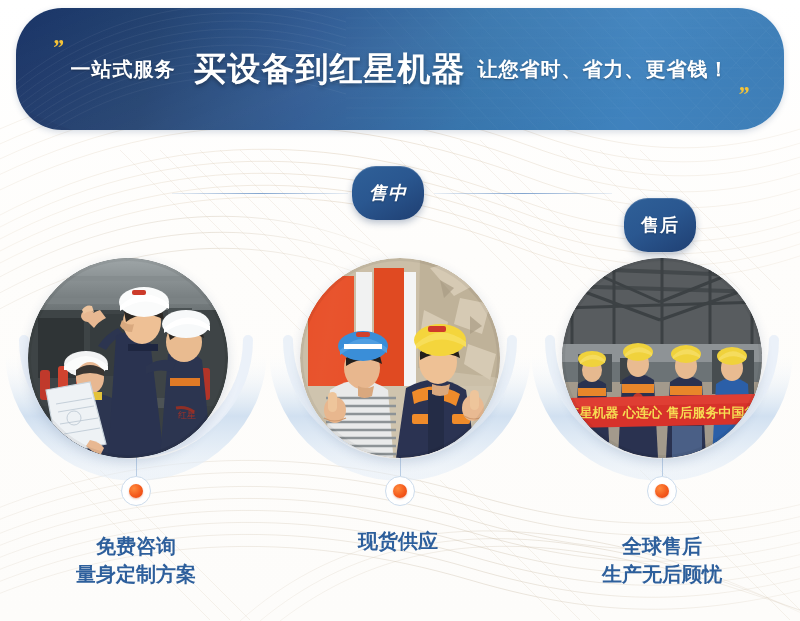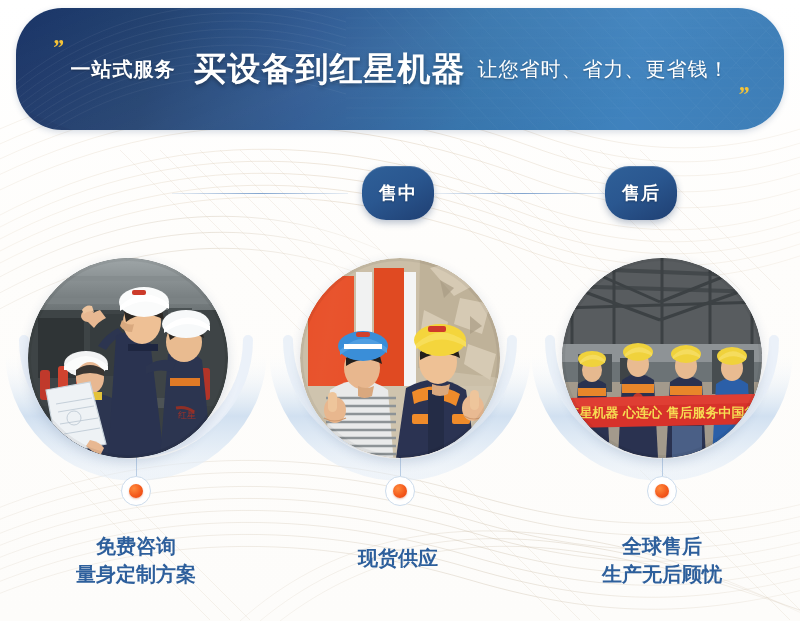--- a/index.html
+++ b/index.html
@@ -50,43 +50,43 @@
     color:#ffffff;font-size:20px;font-weight:bold;letter-spacing:1px;
     text-shadow:0 1px 2px rgba(0,0,0,.30);
   }
   .t-big{
     color:#ffffff;font-size:33px;font-weight:bold;letter-spacing:1px;
     margin:0 12px 0 18px;
     text-shadow:0 2px 4px rgba(0,0,0,.35);
     font-family:Liberation Mono, monospace;
   }
   .t-tail{
-    color:#ffffff;font-size:20px;font-weight:normal;letter-spacing:1px;
+    color:#ffffff;font-size:20px;font-weight:bold;letter-spacing:1px;
     text-shadow:0 1px 2px rgba(0,0,0,.30);
   }
 
   
   .steps{position:absolute;left:0;top:166px;width:800px;height:56px;z-index:4;}
   .connector{
     position:absolute;height:1px;top:27px;
     background:linear-gradient(90deg,rgba(120,160,205,.15),rgba(110,150,200,.85),rgba(120,160,205,.15));
   }
   .conn-1{left:172px;width:176px;}
   .conn-2{left:434px;width:178px;}
   .badge{
     position:absolute;top:0;width:72px;height:54px;border-radius:24px;
     background:linear-gradient(150deg,#2f6098 0%,#2a5790 45%,#1f3f72 100%);
     box-shadow:0 3px 7px rgba(28,56,104,.30), inset 0 1px 0 rgba(255,255,255,.16);
     display:flex;align-items:center;justify-content:center;
   }
   .badge span{color:#fff;font-size:18px;font-weight:bold;letter-spacing:1px;
     text-shadow:0 1px 2px rgba(0,0,0,.28);}
   .badge-1{left:100px;}
-  .badge-2{left:362px;}
-  .badge-3{left:605px;}
+  .badge-2{left:352px;font-style:italic;}
+  .badge-3{left:624px;margin-top:32px;}
 
   
   .circles{position:absolute;left:0;top:0;width:800px;height:621px;z-index:2;}
   .photo{
     position:absolute;width:200px;height:200px;border-radius:50%;
     overflow:hidden;
     box-shadow:0 4px 12px rgba(40,70,120,.16);
     z-index:3;
   }
   .photo-1{left:28px;top:258px;}
@@ -109,21 +109,21 @@
   }
 
   
   .caption{
     position:absolute;width:300px;text-align:center;z-index:4;
     color:#2d5f9c;font-weight:bold;line-height:1.42;
   }
   .caption .l1{font-size:20px;display:block;}
   .caption .l2{font-size:20px;display:block;}
   .cap-1{left:-14px;top:532px;}
-  .cap-2{left:248px;top:544px;}
+  .cap-2{left:248px;top:527px;}
   .cap-3{left:512px;top:532px;}
 </style>
 </head>
 <body>
 
 <div class="stage">
 
   <div class="bg-flat"></div>
   <svg class="bg-waves" viewBox="0 0 800 621" preserveAspectRatio="none">
     <defs>

